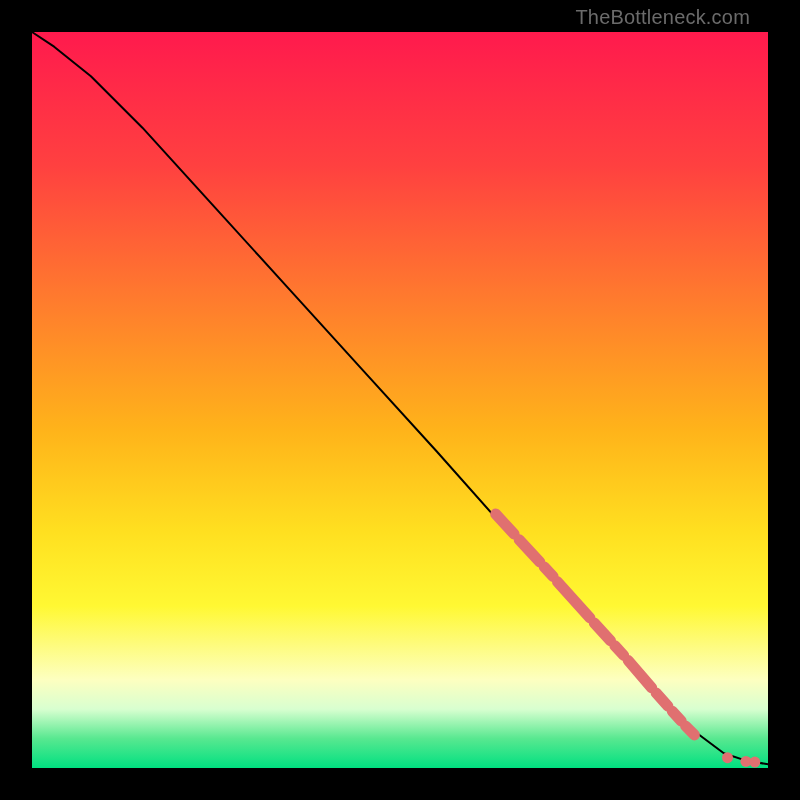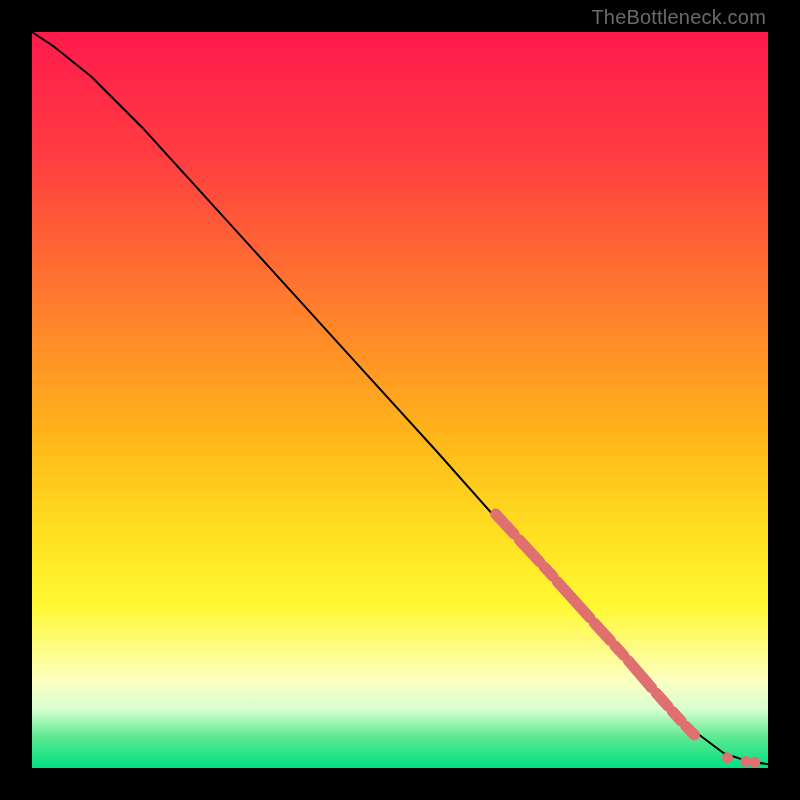--- a/index.html
+++ b/index.html
@@ -34,21 +34,21 @@
       #fff833 78%,
       #fdffc0 88%,
       #d8ffd0 92%,
       #58e890 96%,
       #00e080 100%
     );
   }
   .watermark {
     position: absolute;
     top: 6px;
-    right: 34px;
+    right: 50px;
     color: #6b6b6b;
     font-size: 20px;
     font-weight: 500;
     letter-spacing: 0.2px;
     user-select: none;
   }
   svg.curve {
     position: absolute;
     left: 0;
     top: 0;

